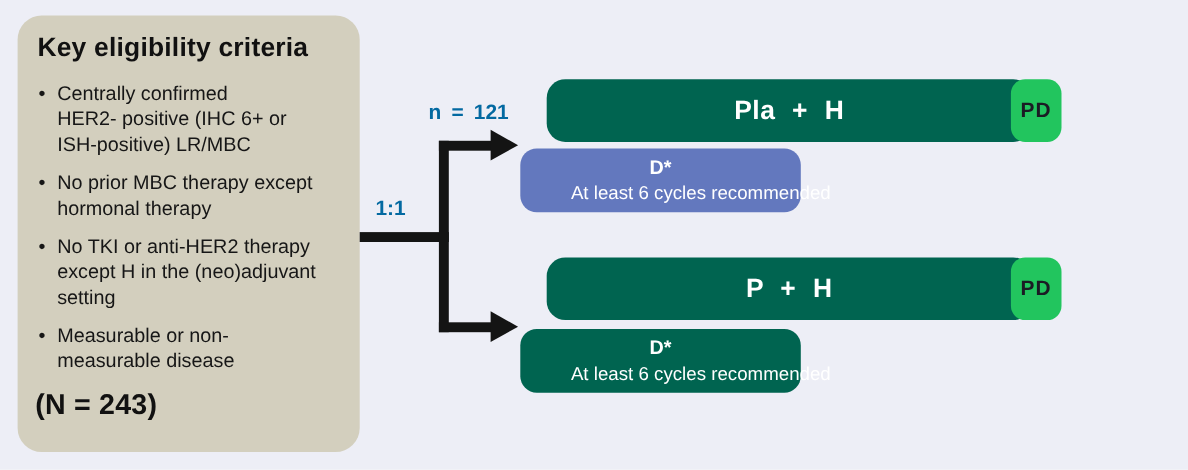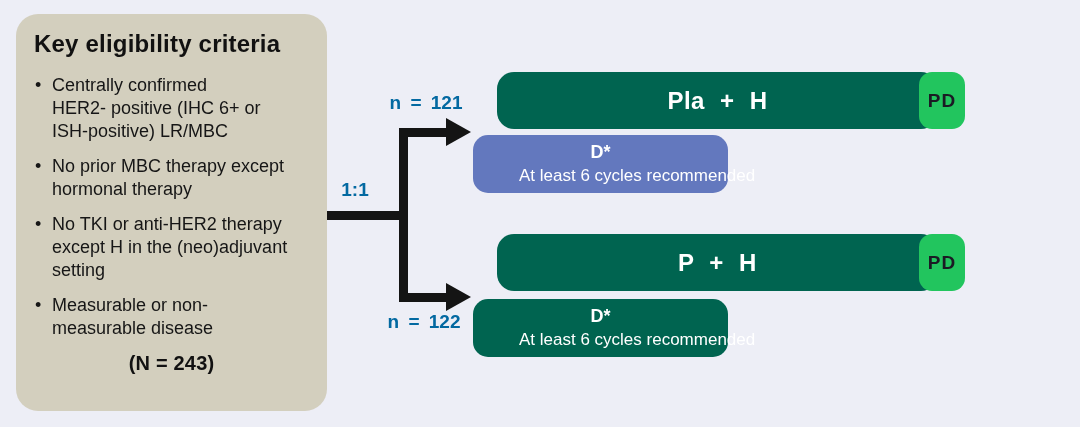--- a/index.html
+++ b/index.html
@@ -22,21 +22,21 @@
     list-style:none;margin:16px 0 0 0;padding:0;
     font-size:18px;line-height:23px;color:#161616;
   }
   .bullets li{position:relative;padding-left:20px;margin-bottom:12px;}
   .bullets li::before{
     content:"\2022";position:absolute;left:3px;top:0;
     font-size:18px;color:#161616;
   }
   .bl{display:block;}
   .enrollment{
-    text-align:center;font-size:20px;font-weight:bold;color:#111;
+    text-align:left;font-size:26px;font-weight:bold;color:#111;
     margin-top:0px;letter-spacing:.2px;
   }
   
   .line{position:absolute;background:#141414;}
   .stem{left:327px;top:211px;width:81px;height:9px;}
   .vline{left:399px;top:128px;width:9px;height:174px;}
   .shaft-top{left:399px;top:128px;width:48px;height:9px;}
   .shaft-bot{left:399px;top:293px;width:48px;height:9px;}
   .arrowhead{
     position:absolute;width:0;height:0;
@@ -107,21 +107,20 @@
 
   <div class="line stem"></div>
   <div class="line vline"></div>
   <div class="line shaft-top"></div>
   <div class="line shaft-bot"></div>
   <div class="arrowhead head-top"></div>
   <div class="arrowhead head-bot"></div>
 
   <div class="lbl ratio">1:1</div>
   <div class="lbl n-top">n = 121</div>
-  <div class="lbl n-bot">n = 122</div>
 
   <div class="bar bar1">Pla + H</div>
   <div class="pd pd1">PD</div>
   <div class="chemo chemo1">
     <div class="chemo-title">D*</div>
     <div class="chemo-note">At least 6 cycles recommended</div>
   </div>
 
   <div class="bar bar2">P + H</div>
   <div class="pd pd2">PD</div>

